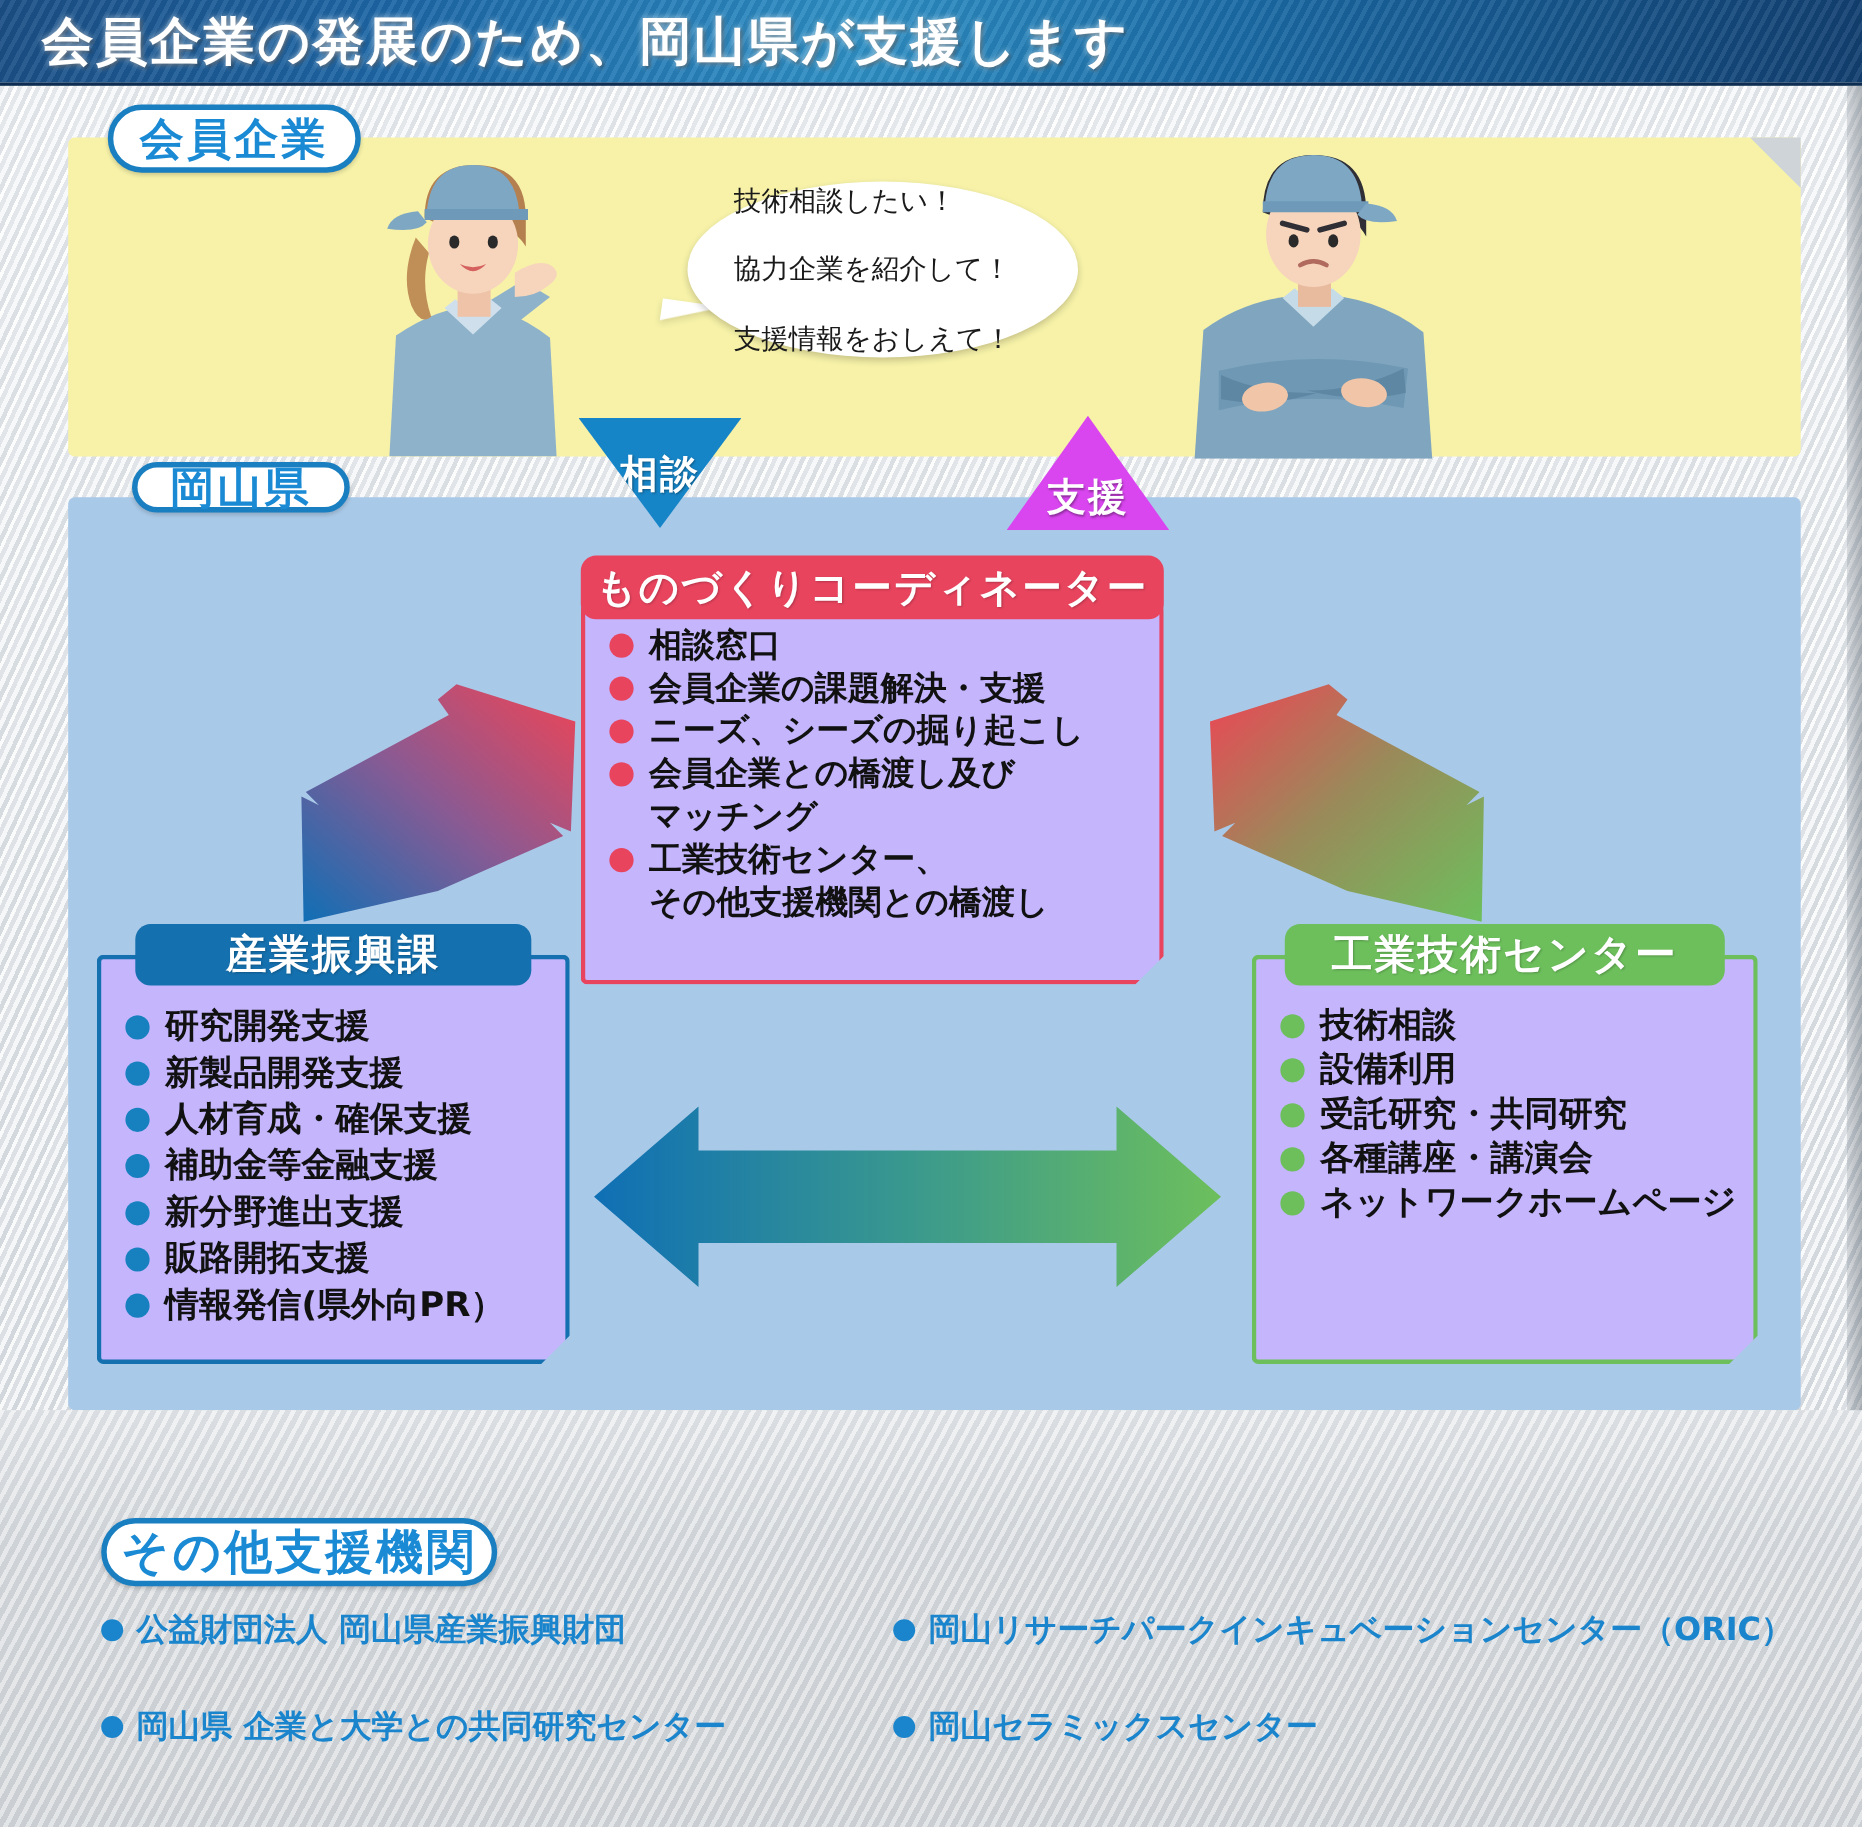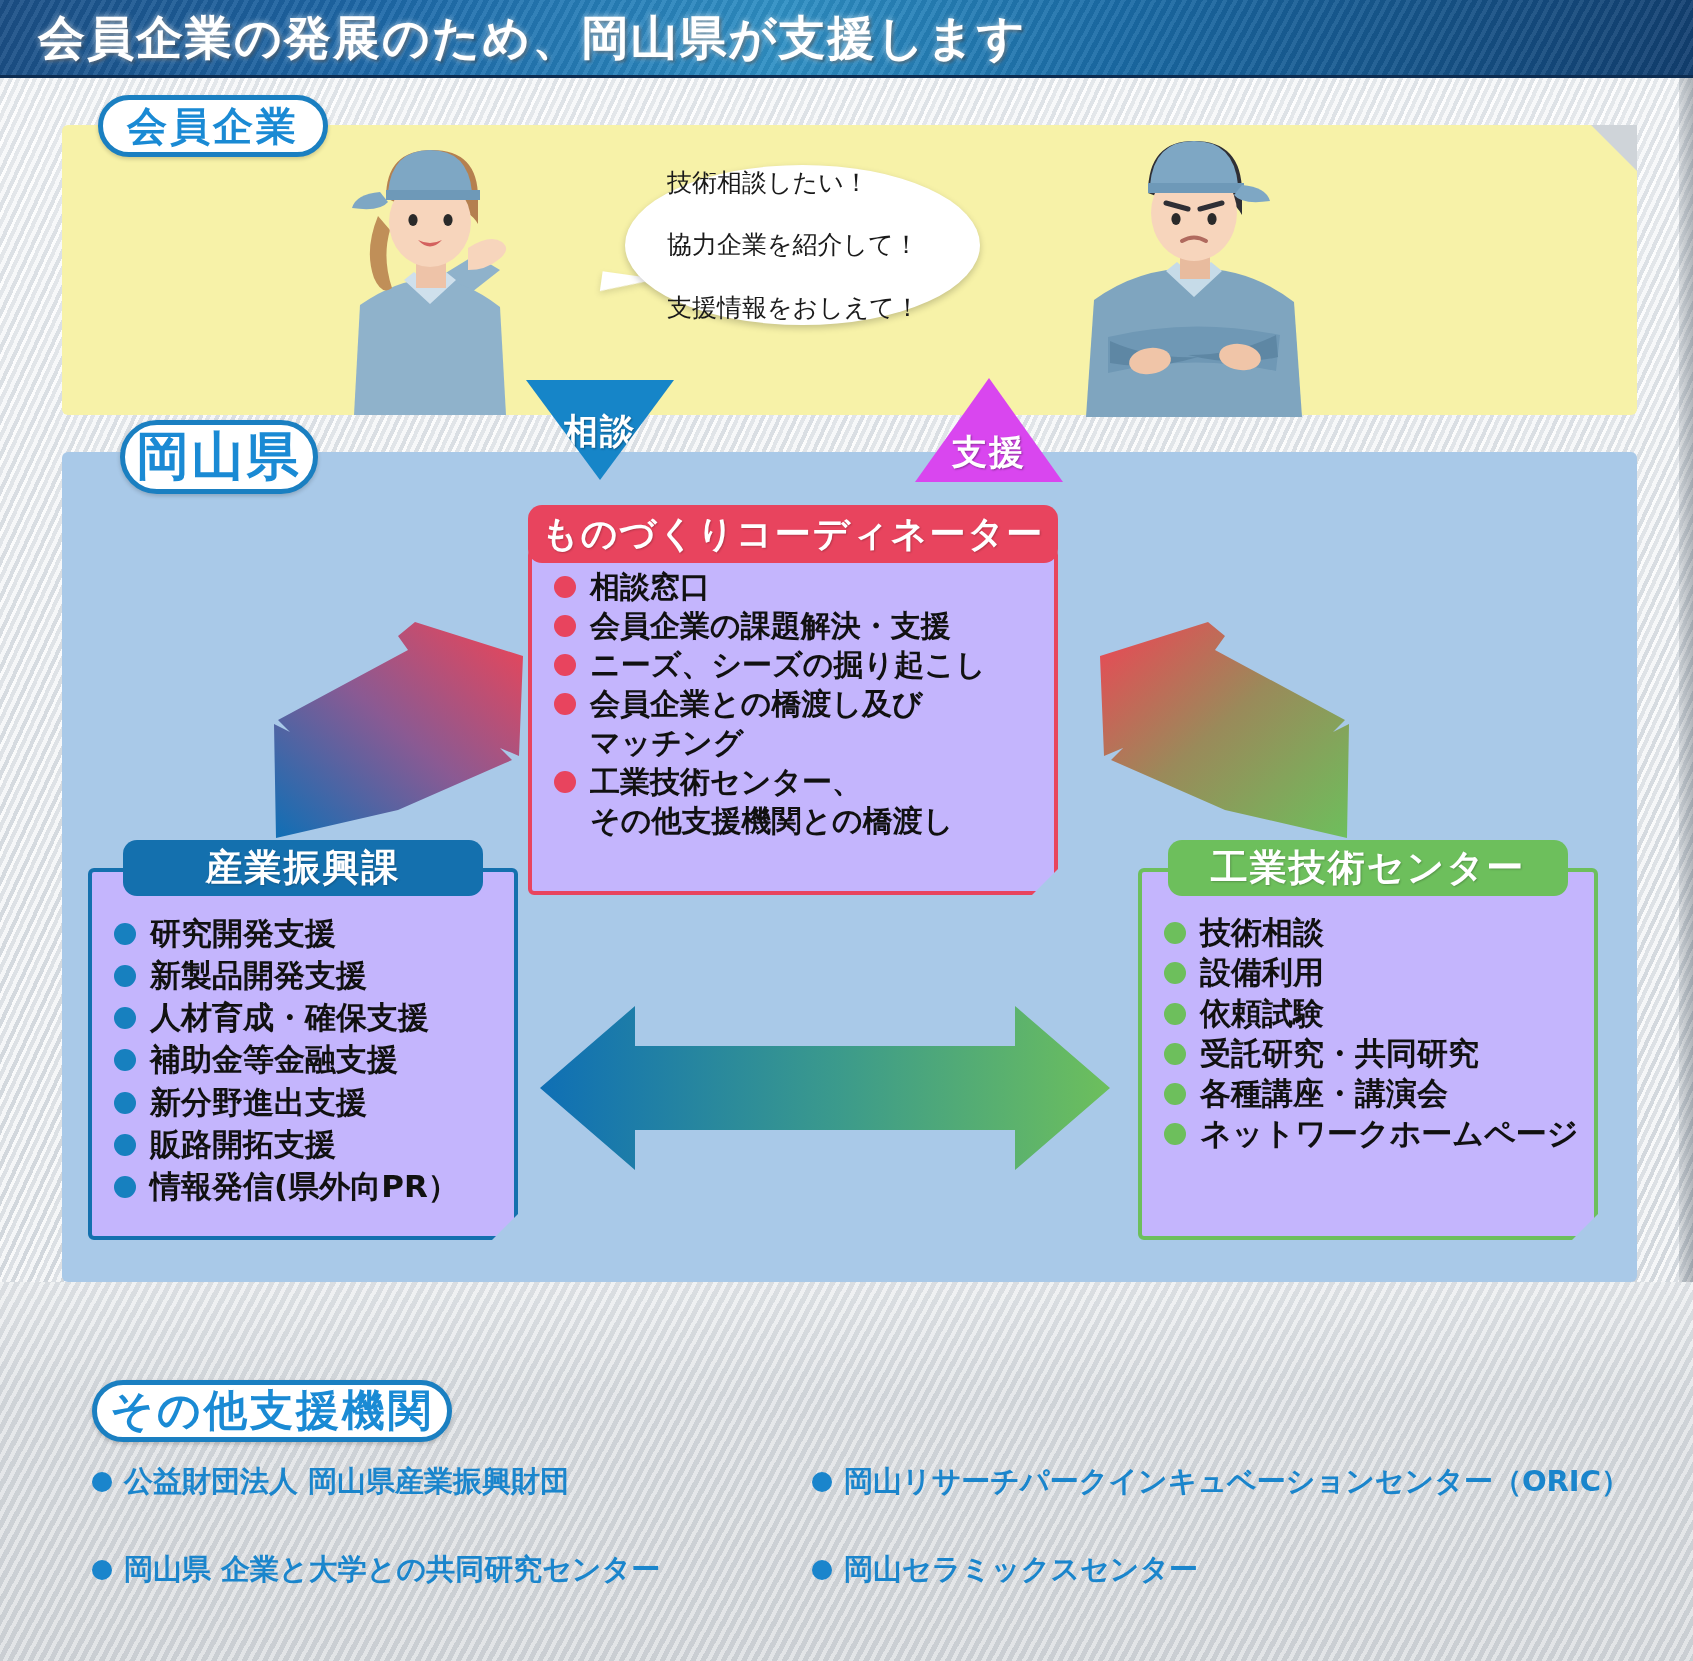--- a/index.html
+++ b/index.html
@@ -54,21 +54,21 @@
     border: 5px solid #1a7fc1;
     border-radius: 999px;
     color: #1a8ad4;
     font-weight: 700;
     display: flex; align-items: center; justify-content: center;
     letter-spacing: 3px;
     z-index: 30;
     box-shadow: 0 2px 4px rgba(0,0,0,0.18);
   }
   #badge-member   { left: 98px;  top: 95px;  width: 230px; height: 62px; font-size: 40px; }
-  #badge-pref     { left: 120px; top: 420px; width: 198px; height: 74px; font-size: 52px; font-family: Liberation Mono, monospace; }
+  #badge-pref     { left: 120px; top: 420px; width: 198px; height: 46px; font-size: 40px; font-family: Liberation Mono, monospace; }
   #badge-other    { left: 92px;  top: 1380px;width: 360px; height: 62px; font-size: 43px; }
 
   
   .yellow-panel {
     position: absolute; left: 62px; top: 125px;
     width: 1575px; height: 290px;
     background: #f7f2a8;
     border-radius: 6px;
   }
   .yellow-panel::after {
@@ -459,24 +459,20 @@
         <li>
           <span class="dot"></span>
           <span>技術相談</span>
         </li>
         <li>
           <span class="dot"></span>
           <span>設備利用</span>
         </li>
         <li>
           <span class="dot"></span>
-          <span>依頼試験</span>
-        </li>
-        <li>
-          <span class="dot"></span>
           <span>受託研究・共同研究</span>
         </li>
         <li>
           <span class="dot"></span>
           <span>各種講座・講演会</span>
         </li>
         <li>
           <span class="dot"></span>
           <span>ネットワークホームページ</span>
         </li>

